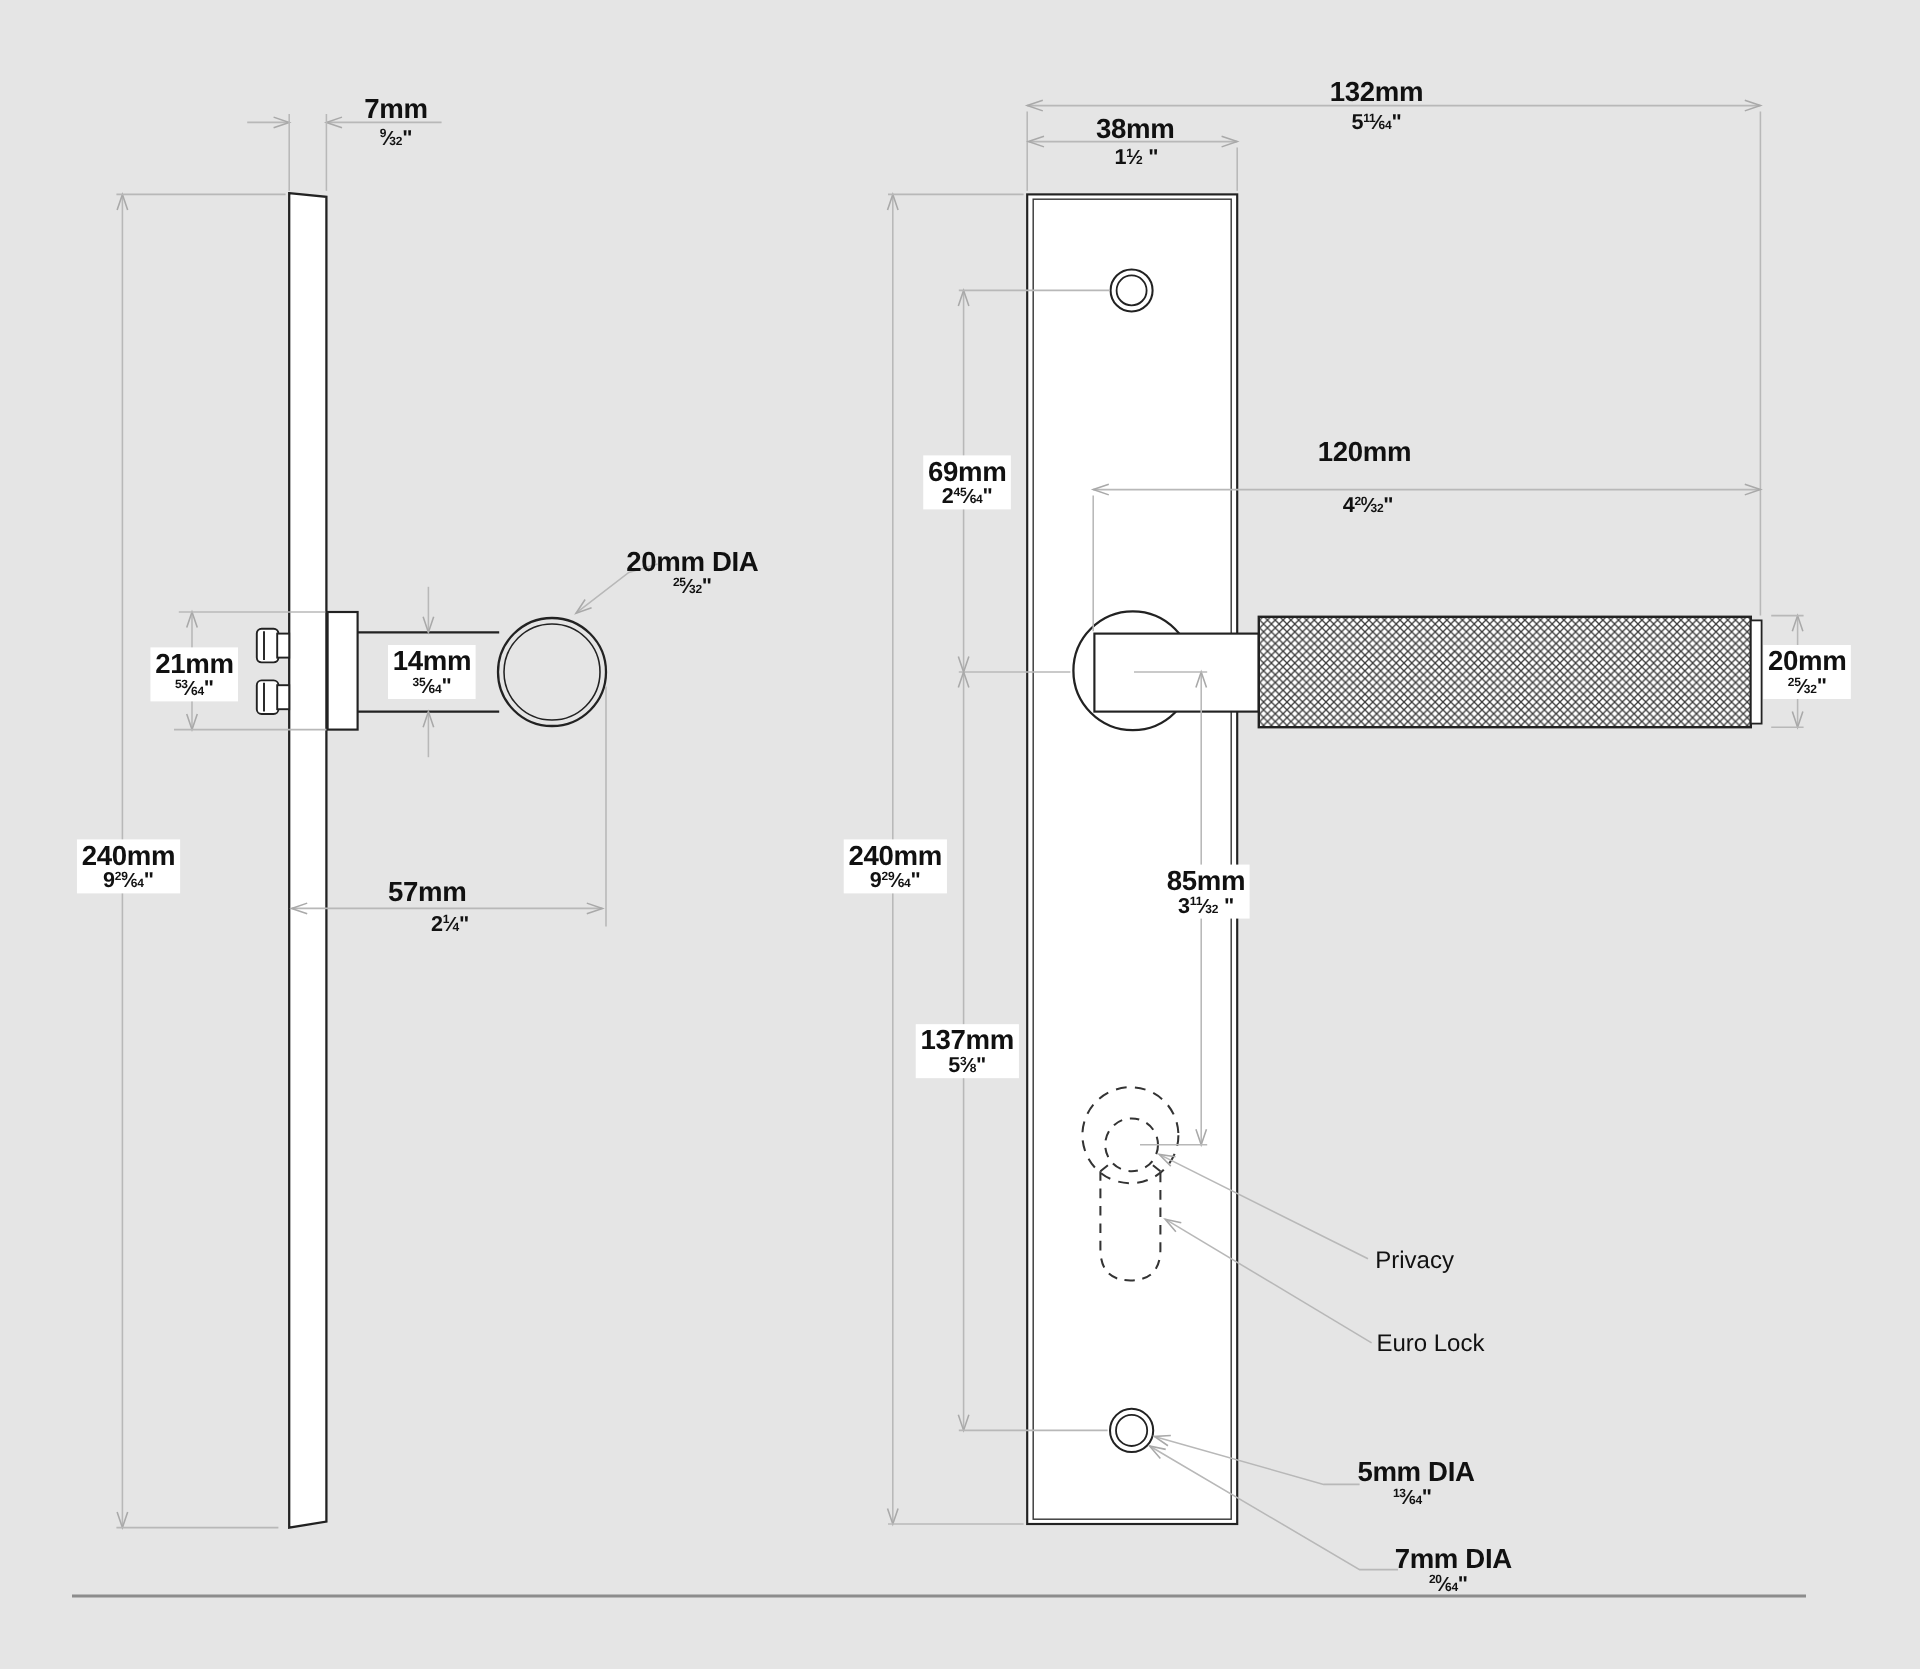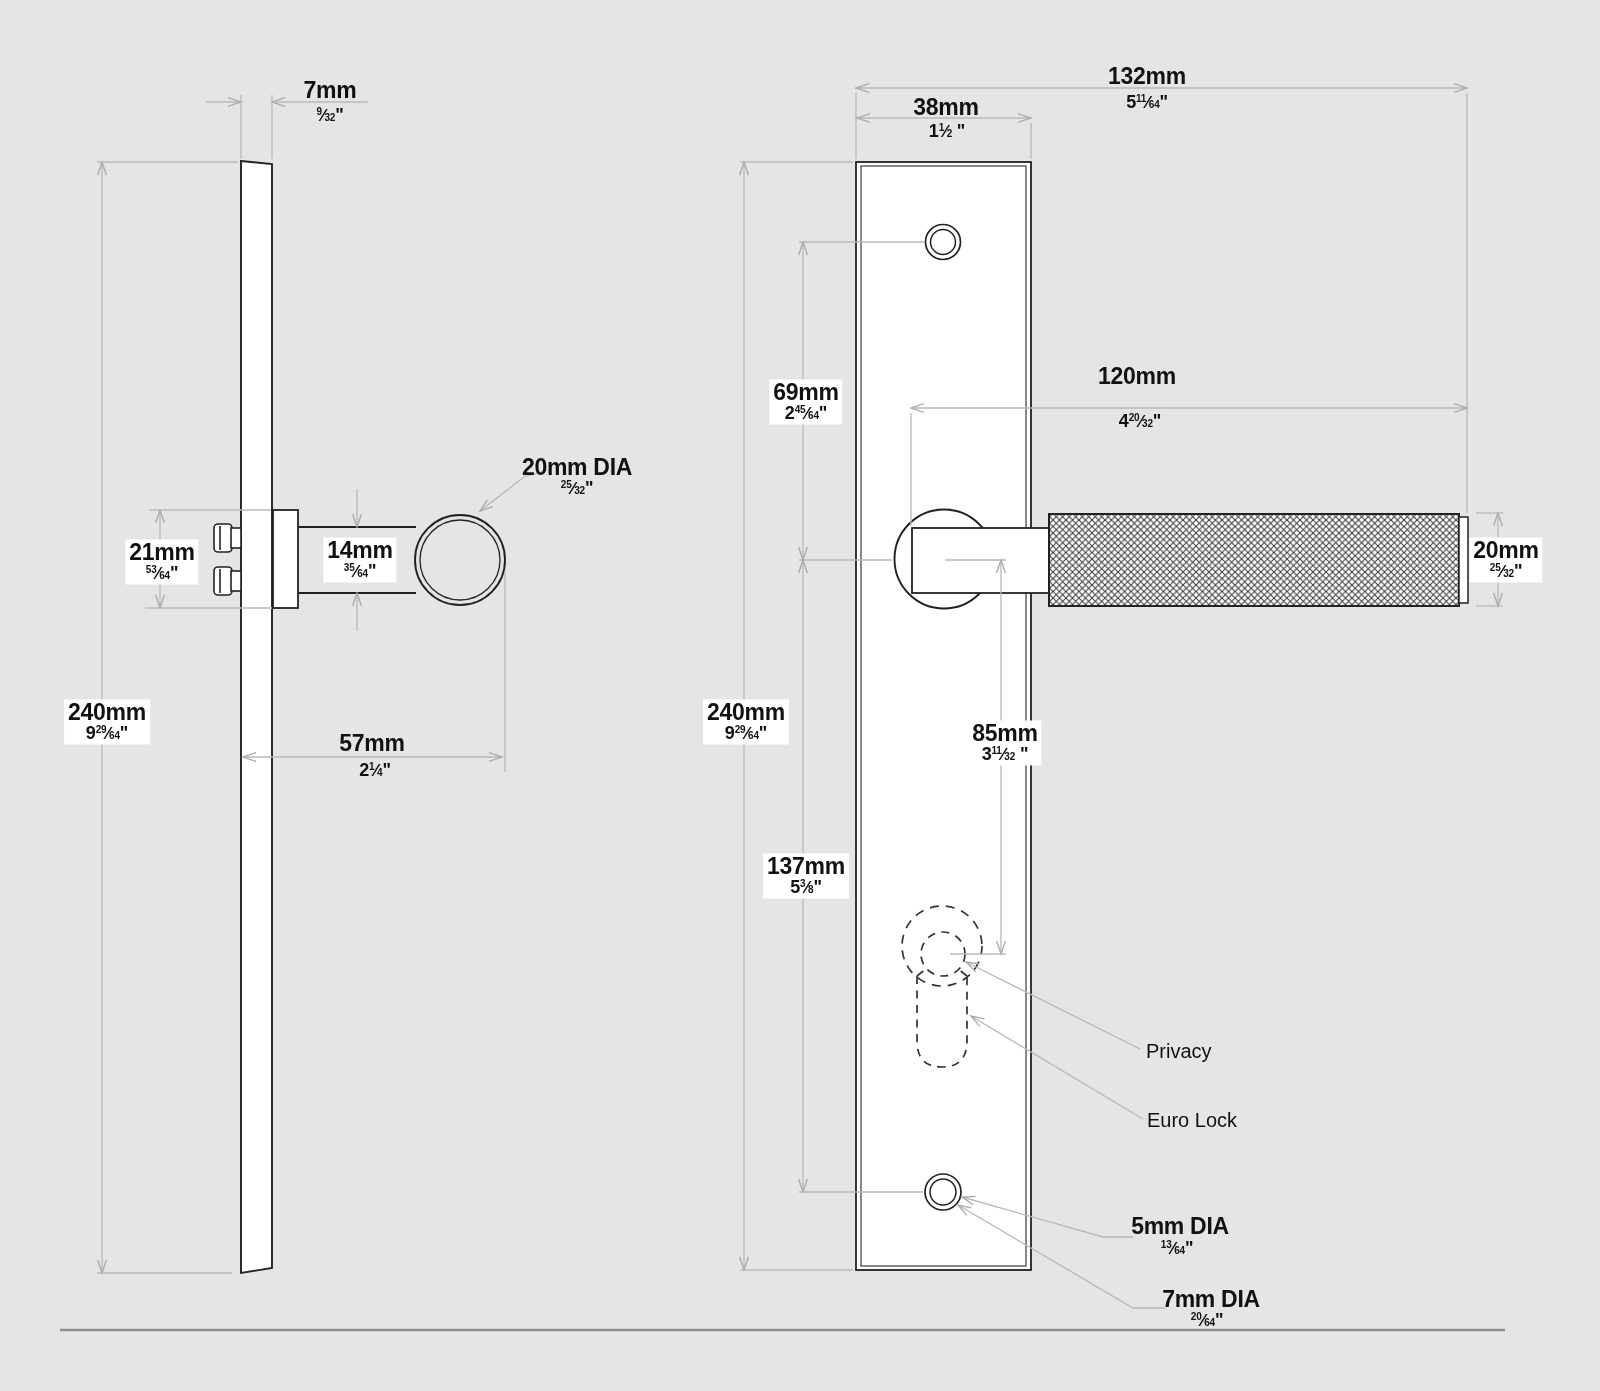--- a/index.html
+++ b/index.html
@@ -174,21 +174,21 @@
   <div class="dim" style="left:577px;top:477px">
     <div class="mm">20mm DIA</div>
     <div class="inch"><span></span><span class="fn">25</span><span class="fs">⁄</span><span class="fd">32</span><span>"</span></div>
   </div>
 
   <div class="dim bg" style="left:107px;top:722px">
     <div class="mm">240mm</div>
     <div class="inch"><span>9</span><span class="fn">29</span><span class="fs">⁄</span><span class="fd">64</span><span>"</span></div>
   </div>
 
-  <div class="dim" style="left:372px;top:743px">
+  <div class="dim" style="left:356px;top:743px">
     <div class="mm">57mm</div>
   </div>
   <div class="dim" style="left:375px;top:770px">
     <div class="inch"><span>2</span><span class="fn">1</span><span class="fs">⁄</span><span class="fd">4</span><span>"</span></div>
   </div>
 
   <div class="dim" style="left:1147px;top:76px">
     <div class="mm">132mm</div>
   </div>
   <div class="dim" style="left:1147px;top:102px">

